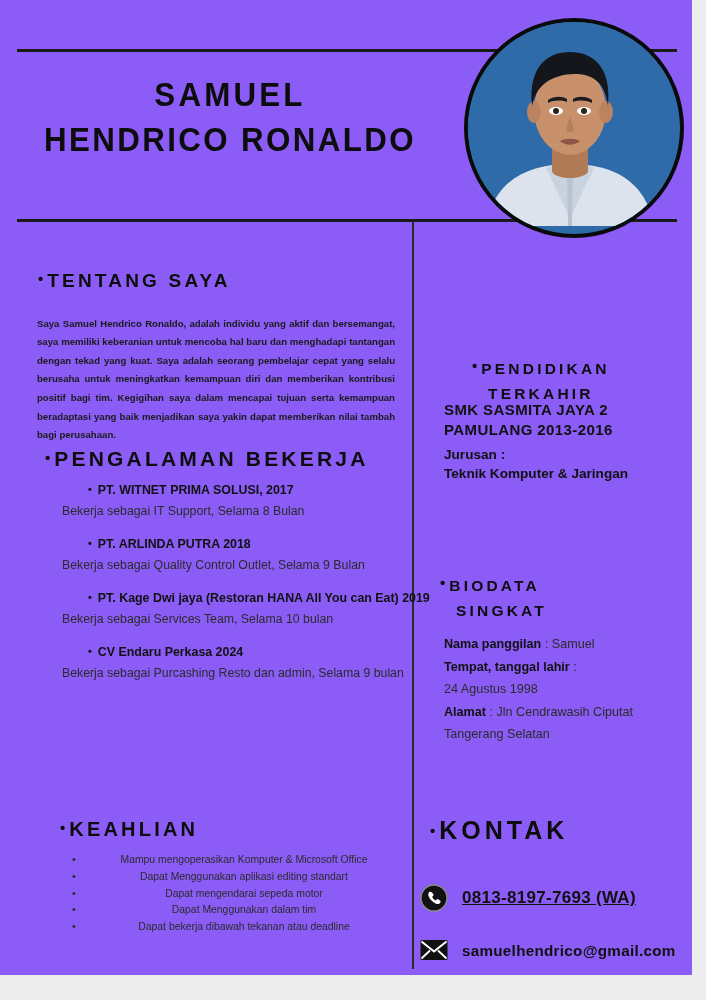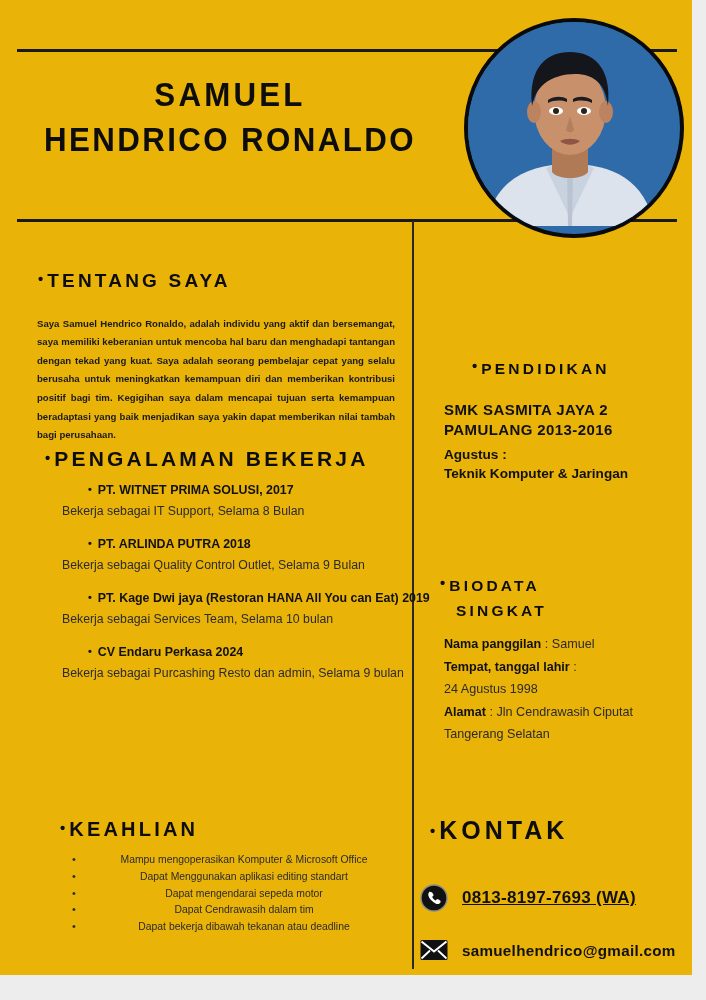--- a/index.html
+++ b/index.html
@@ -13,21 +13,21 @@
     position: relative;
     overflow: hidden;
     font-family: "Liberation Sans", sans-serif;
     color: #111111;
   }
   .page {
     position: absolute;
     left: 0; top: 0;
     width: 706px;
     height: 975px;
-    background: #eab308;
+    background: #8b5cf6;
     overflow: hidden;
   }
   .bottom-strip {
     position: absolute;
     left: 0;
     top: 975px;
     width: 706px;
     height: 25px;
     background: #ededee;
   }
@@ -326,33 +326,34 @@
       </div>
     </div>
 
     <div class="sec-head skill-head">
       <span class="dot">•</span><span>KEAHLIAN</span>
     </div>
     <ul class="skill-list">
       <li>Mampu mengoperasikan Komputer &amp; Microsoft Office</li>
       <li>Dapat Menggunakan aplikasi editing standart</li>
       <li>Dapat mengendarai sepeda motor</li>
-      <li>Dapat Cendrawasih dalam tim</li>
+      <li>Dapat Menggunakan dalam tim</li>
       <li>Dapat bekerja dibawah tekanan atau deadline</li>
     </ul>
   </div>
 
   <div class="right-col">
 
     <div class="sec-head two-line edu-head">
       <span class="dot">•</span><span>PENDIDIKAN</span>
+      <span class="l2">TERKAHIR</span>
     </div>
     <div class="edu-school">SMK SASMITA JAYA 2 PAMULANG   2013-2016</div>
     <div class="edu-major">
-      <div>Agustus :</div>
+      <div>Jurusan :</div>
       <div>Teknik Komputer &amp; Jaringan</div>
     </div>
 
     <div class="sec-head two-line bio-head">
       <span class="dot">•</span><span>BIODATA</span>
       <span class="l2">SINGKAT</span>
     </div>
     <div class="bio-list">
       <div><span class="k">Nama panggilan</span><span> : </span><span>Samuel</span></div>
       <div><span class="k">Tempat, tanggal lahir</span><span> :</span><span></span></div>

